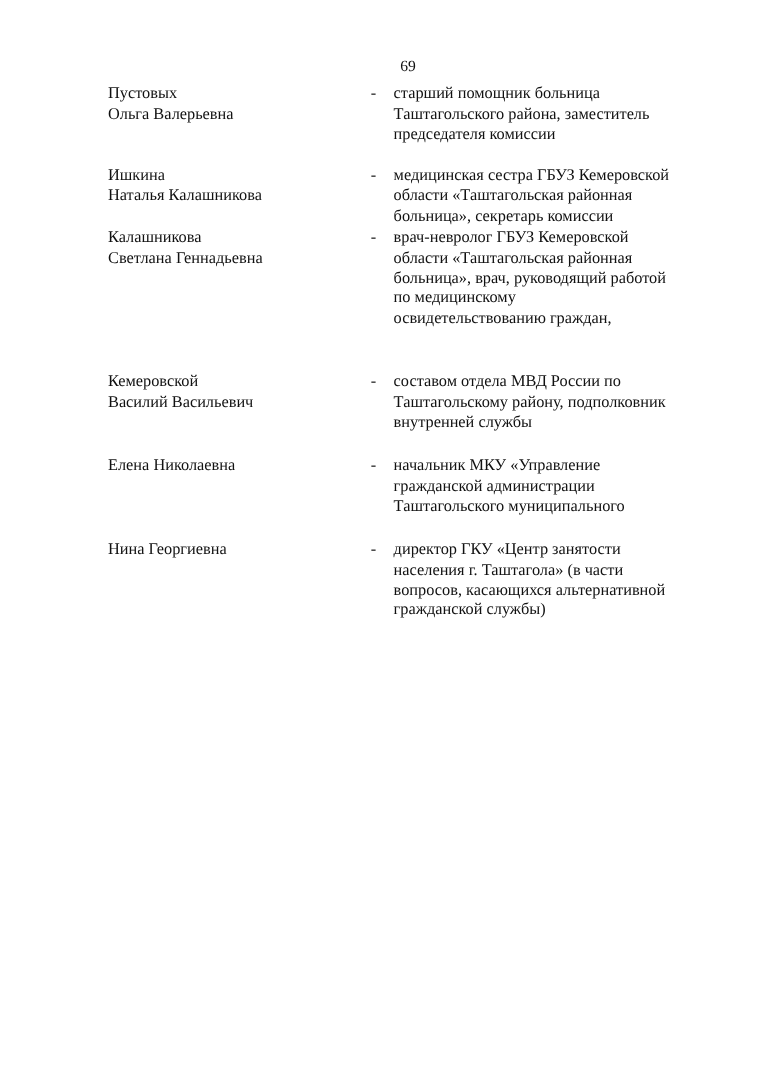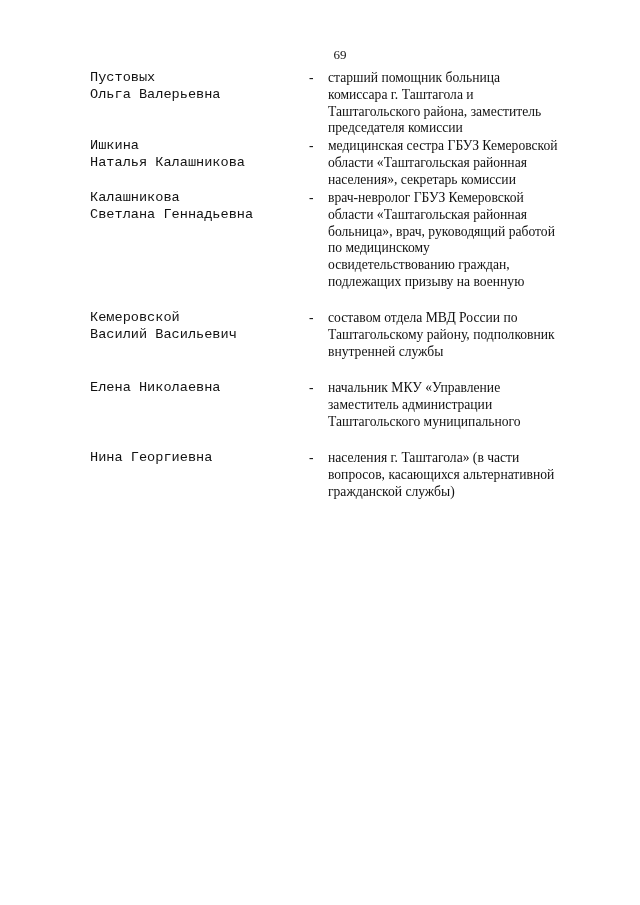--- a/index.html
+++ b/index.html
@@ -2,70 +2,68 @@
 <html><head>
 <meta charset="utf-8">
 <style>
   html, body { margin:0; padding:0; background:#ffffff; }
   body { width:640px; height:905px; position:relative; overflow:hidden;
          font-family:"Liberation Serif", "DejaVu Serif", serif; color:#111; }
   .page-number { position:absolute; top:37px; left:0; width:640px; text-align:center;
                  font-size:13px; padding-left:40px; box-sizing:border-box;margin-top:10px; }
   .entry { position:absolute; left:90px; width:480px; font-size:13.6px; line-height:16.8px; }
   .name { position:absolute; left:0; top:0; width:210px; }
-  .name span { display:block; white-space:nowrap;font-family:Liberation Mono, monospace; }
+  .name span { display:block; white-space:nowrap; }
   .dash { position:absolute; left:219px; top:0; }
   .role { position:absolute; left:238px; top:0; width:245px; }
   .role span { display:block; white-space:nowrap; }
 </style>
 </head>
 <body>
 
 <div class="page-number">69</div>
 
 <div class="entry" style="top:70px;">
   <div class="name">
     <span>Пустовых</span>
     <span>Ольга Валерьевна</span>
   </div>
   <div class="dash">-</div>
   <div class="role">
     <span>старший помощник больница</span>
-    <span>комиссара г. Таштагола и</span>
     <span>Таштагольского района, заместитель</span>
     <span>председателя комиссии</span>
   </div>
 </div>
 
 <div class="entry" style="top:138px;">
   <div class="name">
     <span>Ишкина</span>
     <span>Наталья Калашникова</span>
   </div>
   <div class="dash">-</div>
   <div class="role">
     <span>медицинская сестра ГБУЗ Кемеровской</span>
     <span>области «Таштагольская районная</span>
-    <span>населения», секретарь комиссии</span>
+    <span>больница», секретарь комиссии</span>
   </div>
 </div>
 
 <div class="entry" style="top:190px;">
   <div class="name">
     <span>Калашникова</span>
     <span>Светлана Геннадьевна</span>
   </div>
   <div class="dash">-</div>
   <div class="role">
     <span>врач-невролог ГБУЗ Кемеровской</span>
     <span>области «Таштагольская районная</span>
     <span>больница», врач, руководящий работой</span>
     <span>по медицинскому</span>
     <span>освидетельствованию граждан,</span>
-    <span>подлежащих призыву на военную</span>
   </div>
 </div>
 
 <div class="entry" style="top:310px;">
   <div class="name">
     <span>Кемеровской</span>
     <span>Василий Васильевич</span>
   </div>
   <div class="dash">-</div>
   <div class="role">
@@ -75,28 +73,29 @@
   </div>
 </div>
 
 <div class="entry" style="top:380px;">
   <div class="name">
     <span>Елена Николаевна</span>
   </div>
   <div class="dash">-</div>
   <div class="role">
     <span>начальник МКУ «Управление</span>
-    <span>заместитель администрации</span>
+    <span>гражданской администрации</span>
     <span>Таштагольского муниципального</span>
   </div>
 </div>
 
 <div class="entry" style="top:450px;">
   <div class="name">
     <span>Нина Георгиевна</span>
   </div>
   <div class="dash">-</div>
   <div class="role">
+    <span>директор ГКУ «Центр занятости</span>
     <span>населения г. Таштагола» (в части</span>
     <span>вопросов, касающихся альтернативной</span>
     <span>гражданской службы)</span>
   </div>
 </div>
 
 </body></html>

